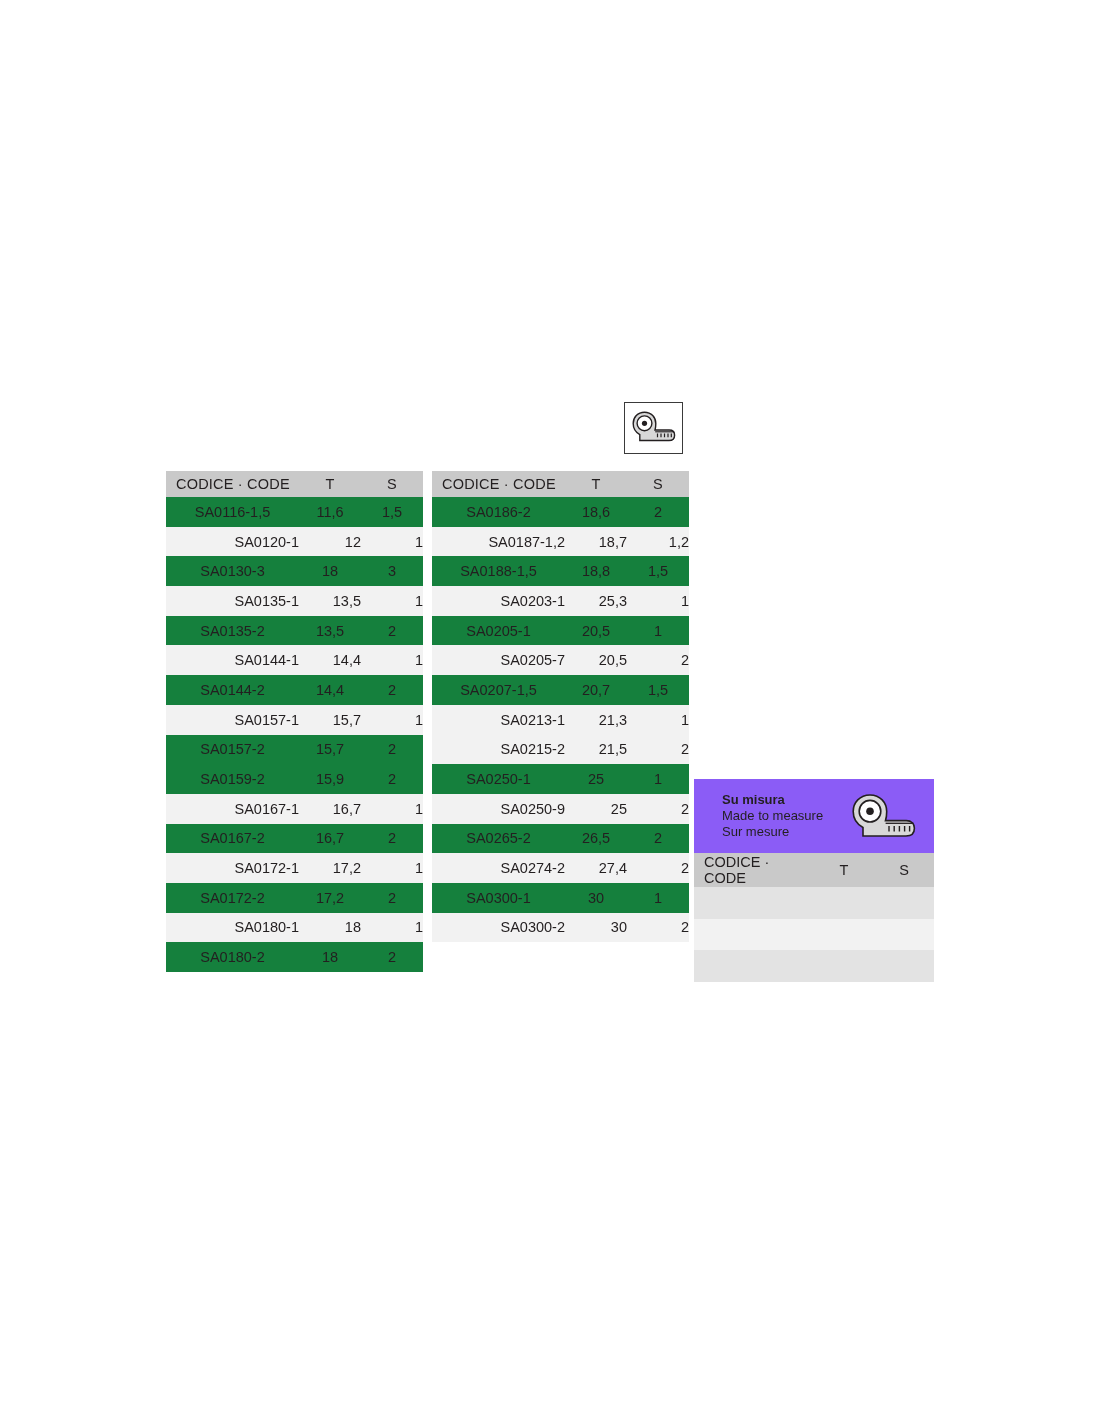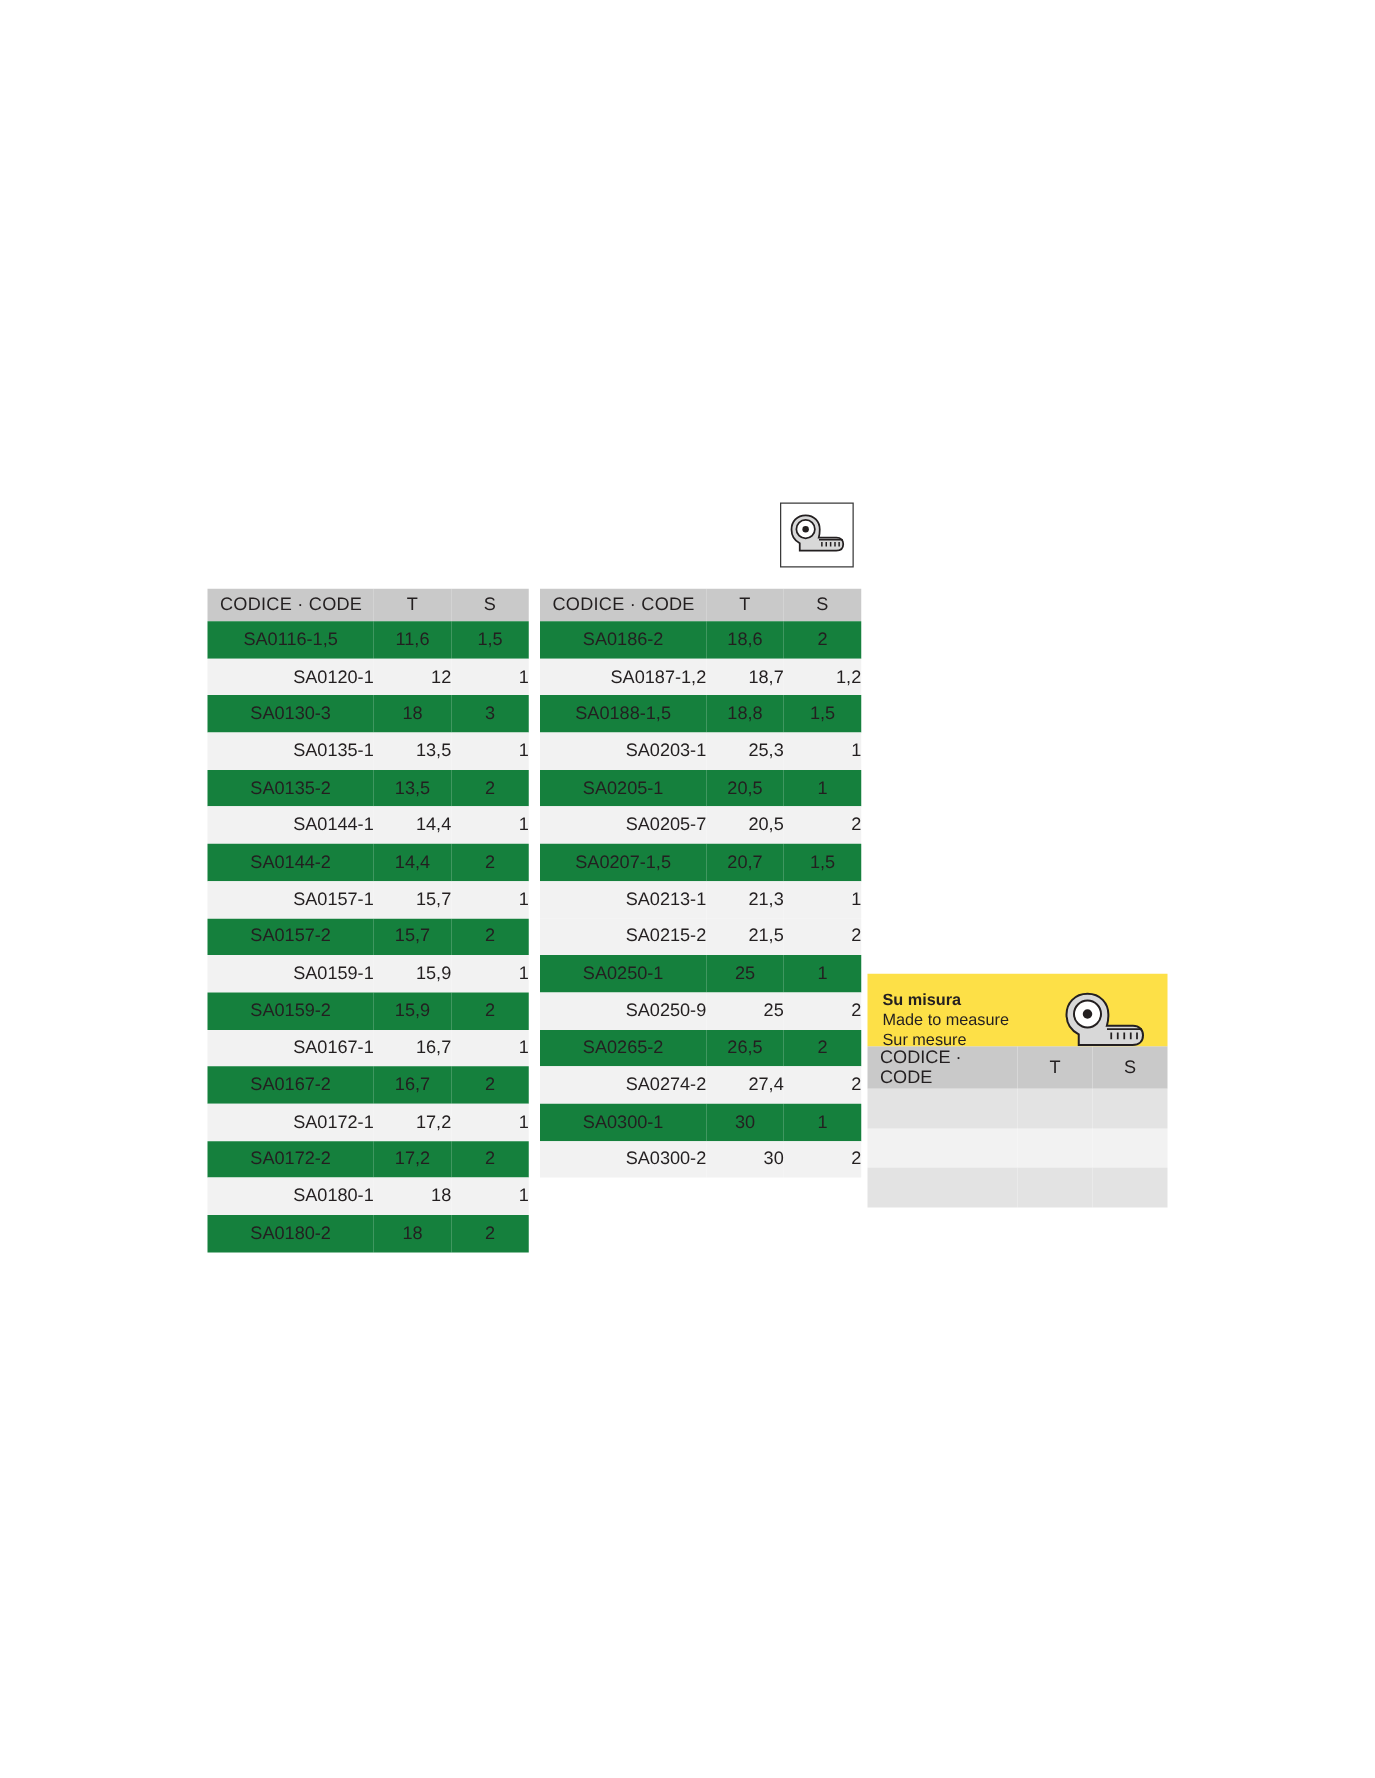--- a/index.html
+++ b/index.html
@@ -69,24 +69,24 @@
 
   
   #mtm-panel {
     position: absolute;
     left: 694px;
     top: 779px;
     width: 240px;
   }
   #mtm-header {
     position: relative;
-    background: #fde047;
-    height: 58px;
+    background: #8b5cf6;
+    height: 74px;
     box-sizing: border-box;
-    padding: 13px 0 0 12px;
+    padding: 13px 0 0 28px;
   }
   #mtm-header .lines {
     font-size: 13px;
     line-height: 16px;
     color: #231f20;
   }
   #mtm-header .lines .l1 { font-weight: bold; }
   #mtm-tape {
     position: absolute;
     right: 16px;
@@ -181,25 +181,20 @@
       </tr>
       <tr class="even">
         <td>SA0157-1</td>
         <td>15,7</td>
         <td>1</td>
       </tr>
       <tr class="odd">
         <td>SA0157-2</td>
         <td>15,7</td>
         <td>2</td>
-      </tr>
-      <tr class="even">
-        <td>SA0159-1</td>
-        <td>15,9</td>
-        <td>1</td>
       </tr>
       <tr class="odd">
         <td>SA0159-2</td>
         <td>15,9</td>
         <td>2</td>
       </tr>
       <tr class="even">
         <td>SA0167-1</td>
         <td>16,7</td>
         <td>1</td>

